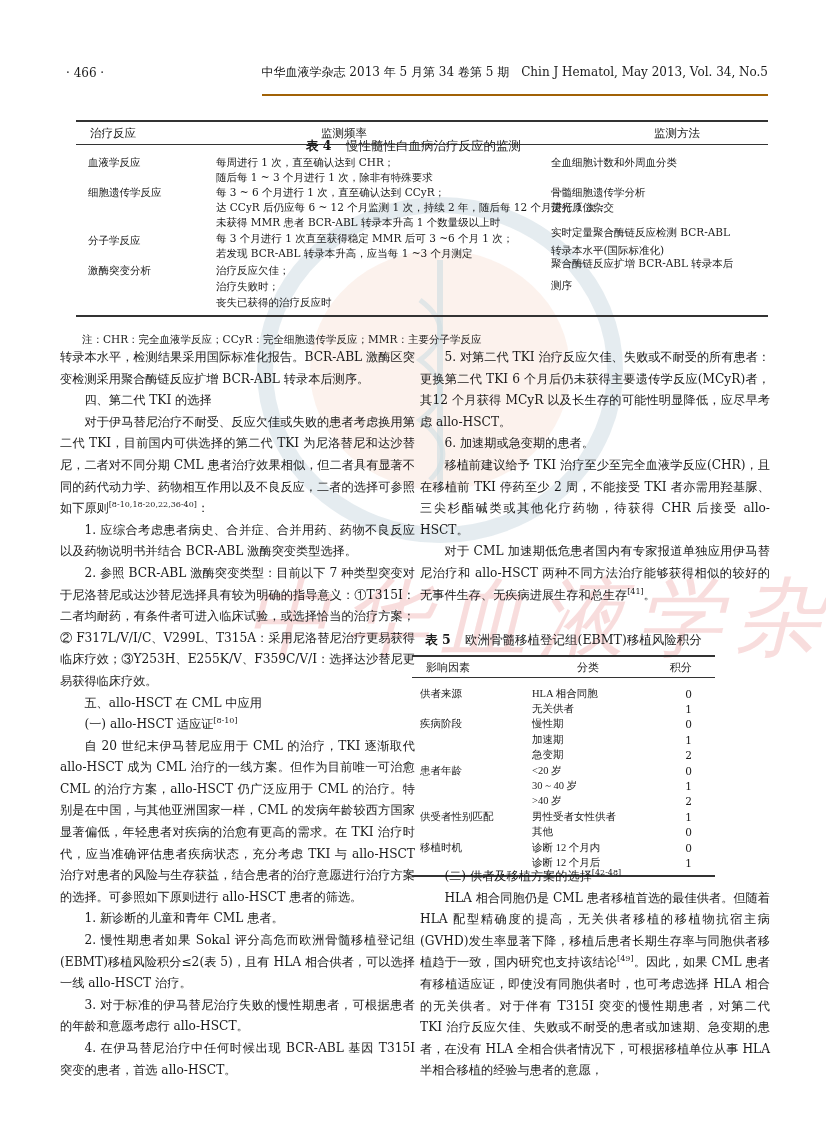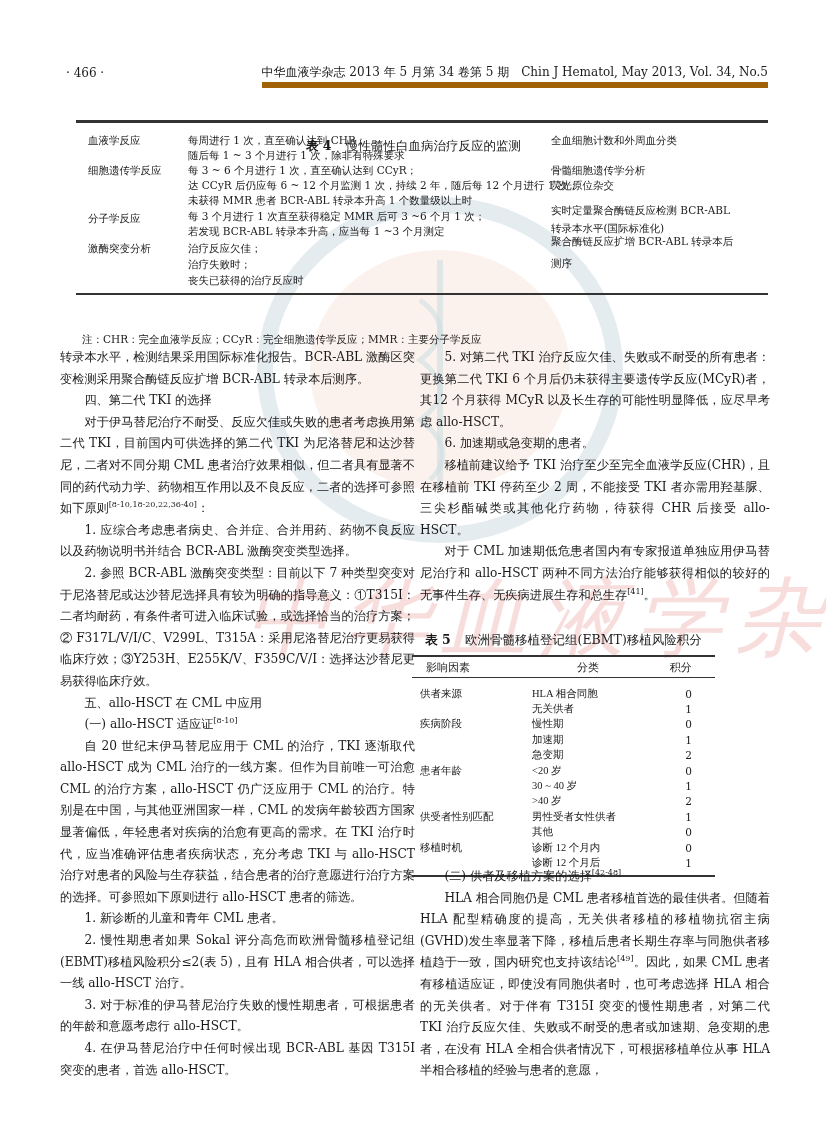--- a/index.html
+++ b/index.html
@@ -1,30 +1,30 @@
 <!DOCTYPE html>
 <html><head>
 <meta charset="utf-8">
 <style>
   html, body { margin:0; padding:0; background:#ffffff; }
   body { width:826px; height:1122px; position:relative; overflow:hidden;
          font-family:"DejaVu Serif","Liberation Serif",serif; color:#1a1a1a; }
   .abs { position:absolute; }
   .page-num { left:66px; top:66px; font-size:12px; }
-  .running-head { right:58px; top:64px; font-size:12px; border-bottom:6px solid #a16207; padding-bottom:1px; white-space:nowrap; }
+  .running-head { right:58px; top:64px; font-size:12px; border-bottom:2px solid #a16207; padding-bottom:13px; white-space:nowrap; }
   .caption { font-size:12.5px; font-weight:bold; white-space:nowrap; }
   .caption .cap-label { margin-right:10px; }
   .caption .cap-text { font-weight:normal; }
   .t4 { left:76px; top:120px; width:692px; }
   .rule-thick { height:2px; background:#333; }
   .rule-thin { height:1px; background:#333; }
   .t4-head { display:flex; font-size:11.5px; height:22px; align-items:center; }
   .t4-body { position:relative; height:170px; font-size:10.5px; line-height:15.2px; }
   .col1 { position:absolute; left:12px; }
-  .col2 { position:absolute; left:112px; }
+  .col2 { position:absolute; left:140px; }
   .col3 { position:absolute; left:475px; }
   .note { left:82px; top:325px; font-size:10.5px;margin-top:8px; }
   .col-text { font-size:12.2px; line-height:21.6px; text-align:justify; }
   .left-col { left:60px; top:347px; width:355px; }
   .right-col { left:420px; top:347px; width:350px; }
   .p { margin:0; }
   .indent { text-indent:2em; }
   sup { font-size:8px; line-height:0; }
   .t5 { left:412px; top:632px; width:303px; }
   .t5-caption { text-align:center; margin-bottom:6px; }
@@ -48,20 +48,25 @@
 
 <div class="abs page-num">· 466 ·</div>
 <div class="abs running-head">中华血液学杂志 2013 年 5 月第 34 卷第 5 期　Chin J Hematol, May 2013, Vol. 34, No.5</div>
 
 <div class="abs caption" style="left:306px;top:98px;margin-top:40px;">
   <span class="cap-label">表 4</span>
   <span class="cap-text">慢性髓性白血病治疗反应的监测</span>
 </div>
 <div class="abs t4">
   <div class="rule-thick"></div>
+  <div class="t4-head">
+    <span style="position:absolute;left:14px;">治疗反应</span>
+    <span style="position:absolute;left:245px;">监测频率</span>
+    <span style="position:absolute;left:578px;">监测方法</span>
+  </div>
   <div class="rule-thin"></div>
   <div class="t4-body">
 
     <div class="col1" style="top:10px;">血液学反应</div>
     <div class="col2" style="top:10px;">每周进行 1 次，直至确认达到 CHR；</div>
     <div class="col2" style="top:25px;">随后每 1 ~ 3 个月进行 1 次，除非有特殊要求</div>
     <div class="col3" style="top:10px;">全血细胞计数和外周血分类</div>
 
     <div class="col1" style="top:40px;">细胞遗传学反应</div>
     <div class="col2" style="top:40px;">每 3 ~ 6 个月进行 1 次，直至确认达到 CCyR；</div>

